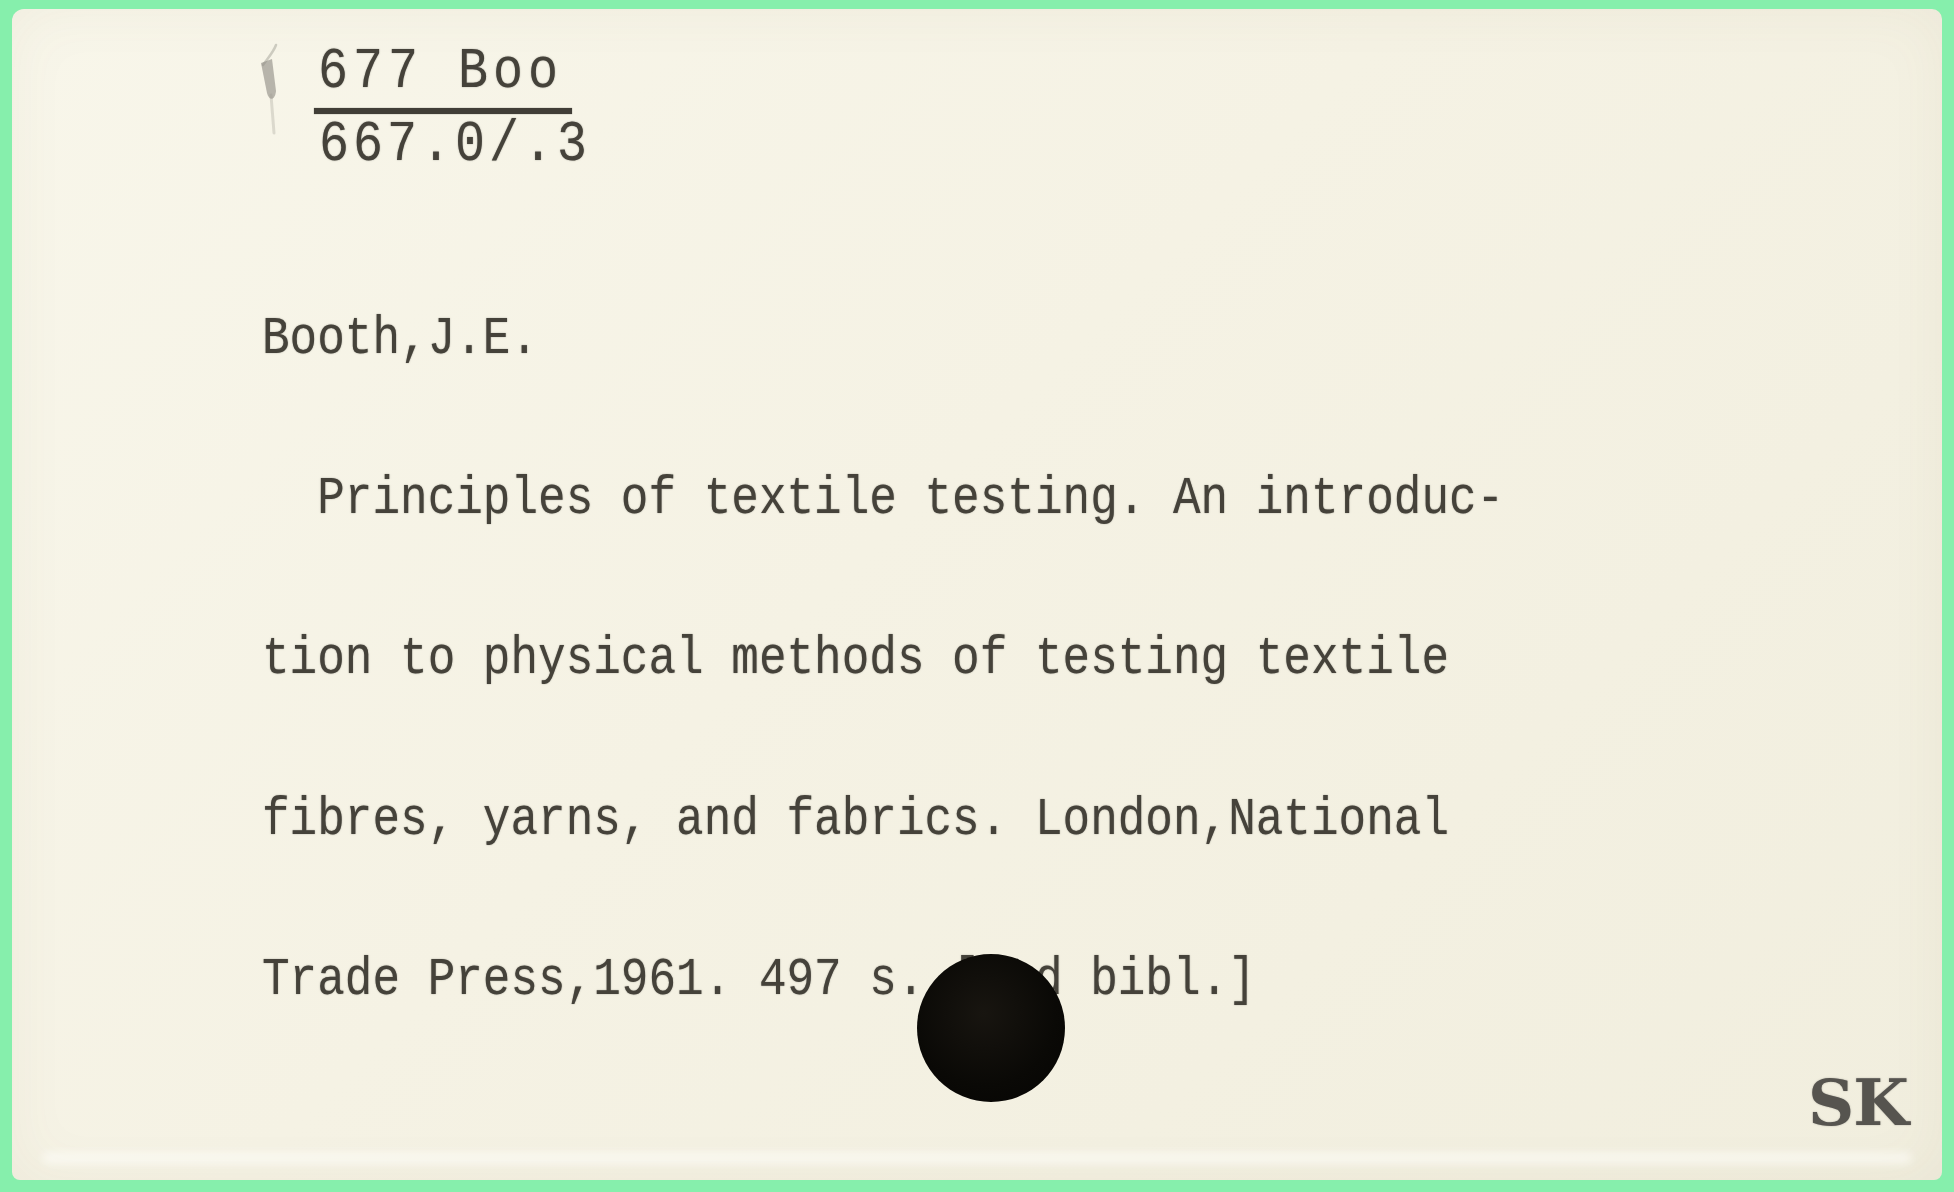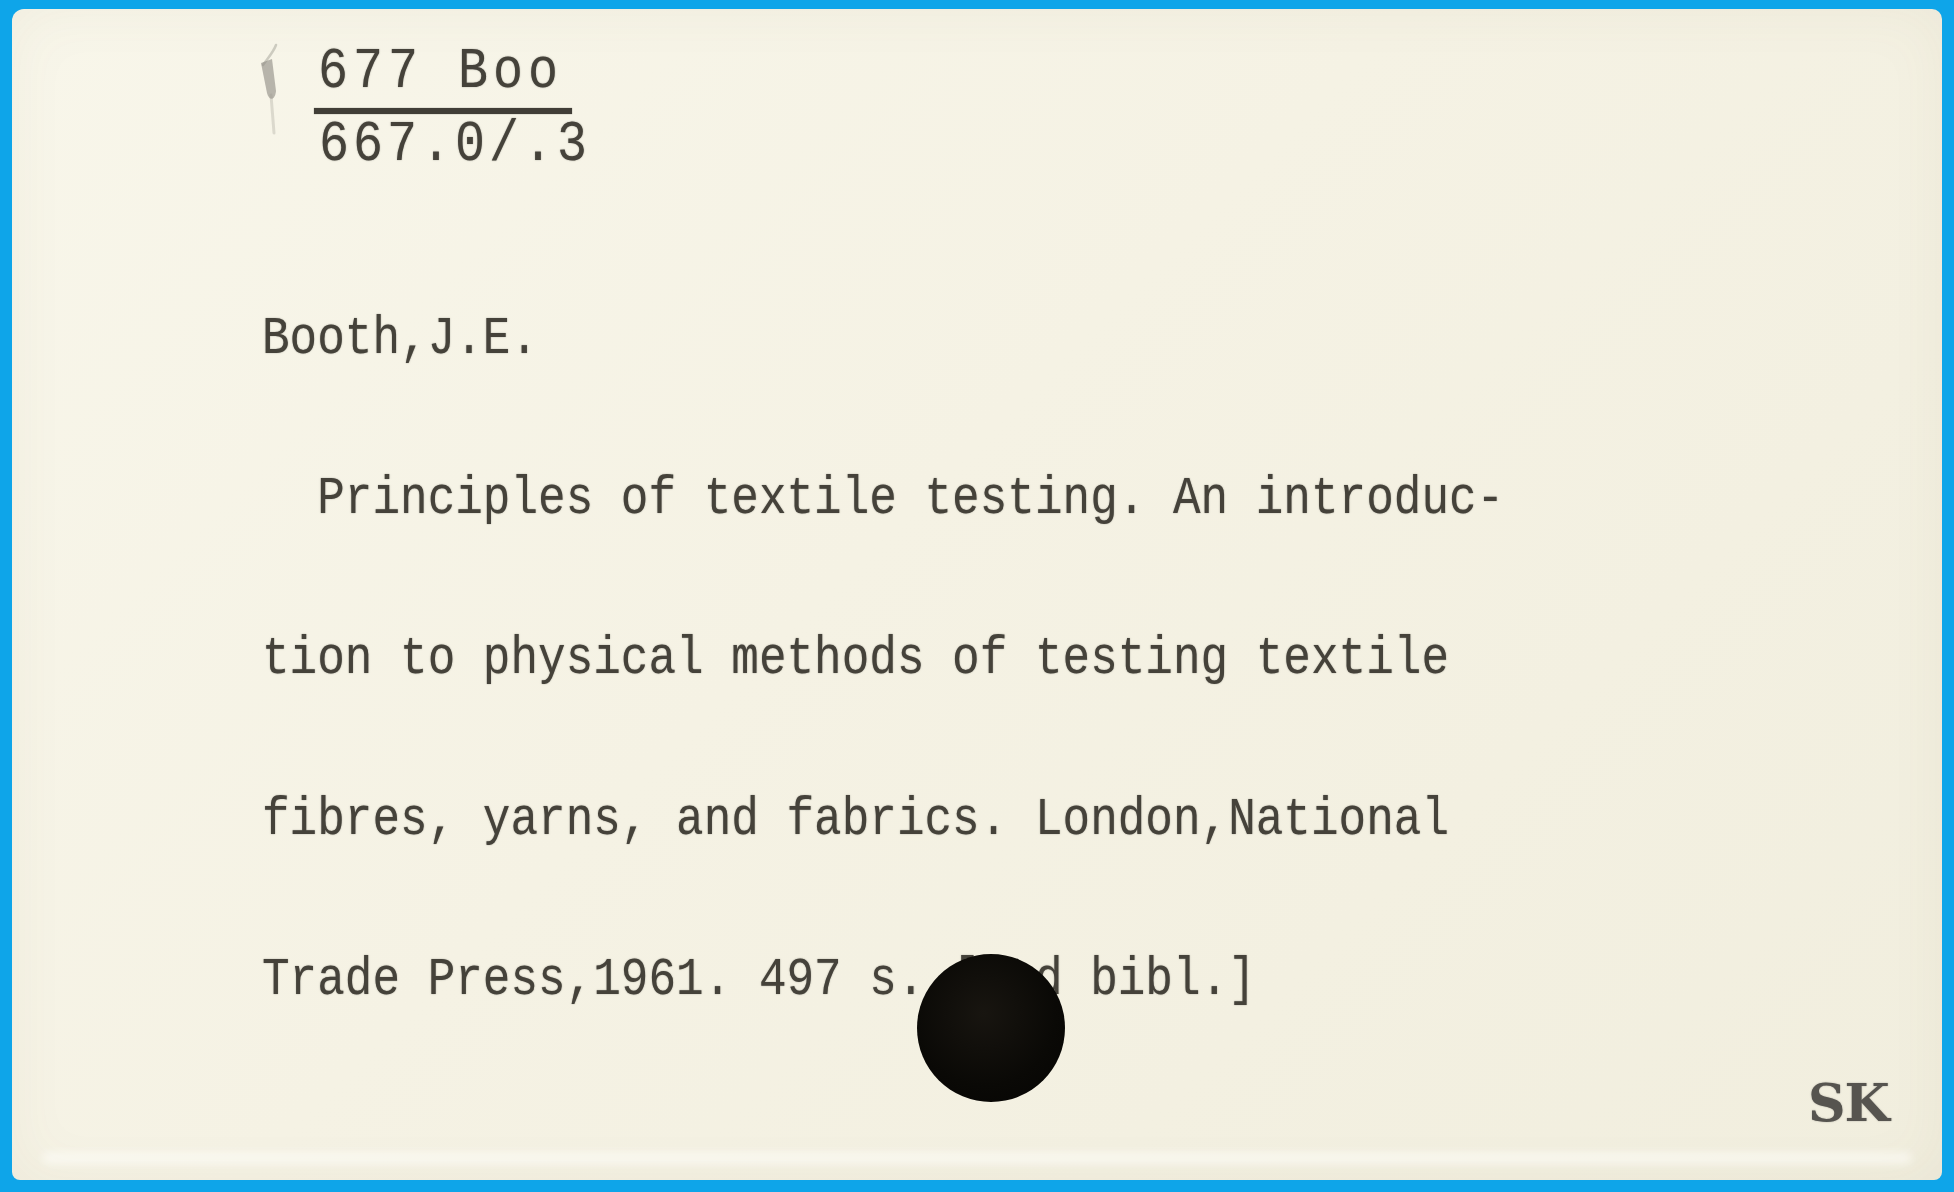--- a/index.html
+++ b/index.html
@@ -1,19 +1,19 @@
 <!DOCTYPE html>
 <html><head>
 <meta charset="utf-8">
 <style>
   html,body{margin:0;padding:0;background:#050505;}
   #stage{
     position:relative;
     width:1954px;height:1192px;
-    background:#0ea5e9;
+    background:#86efac;
     overflow:hidden;
     font-family:"Liberation Mono", monospace;
   }
   
   .card{
     position:absolute;
     left:12px;top:9px;
     width:1930px;height:1171px;
     background:linear-gradient(135deg,#f8f6ea 0%, #f5f2e4 45%, #f1eede 100%);
     border-radius:12px 10px 8px 8px;
@@ -57,21 +57,21 @@
   .hole{
     position:absolute;left:905px;top:945px;
     width:148px;height:148px;border-radius:50%;
     background:radial-gradient(circle at 45% 40%, #181510 0%, #0a0906 60%, #050403 100%);
   }
   
   .stamp{
     position:absolute;left:1796px;top:1058px;
     font-family:"DejaVu Serif", serif;
     font-weight:bold;
-    font-size:52px;line-height:72px;
+    font-size:64px;line-height:72px;
     letter-spacing:-1px;
     color:#56544f;
     text-shadow:0 0 1.5px rgba(70,68,64,0.5);
   }
   
   .pencil{
     position:absolute;left:234px;top:34px;
     width:46px;height:96px;
   }
 </style>

